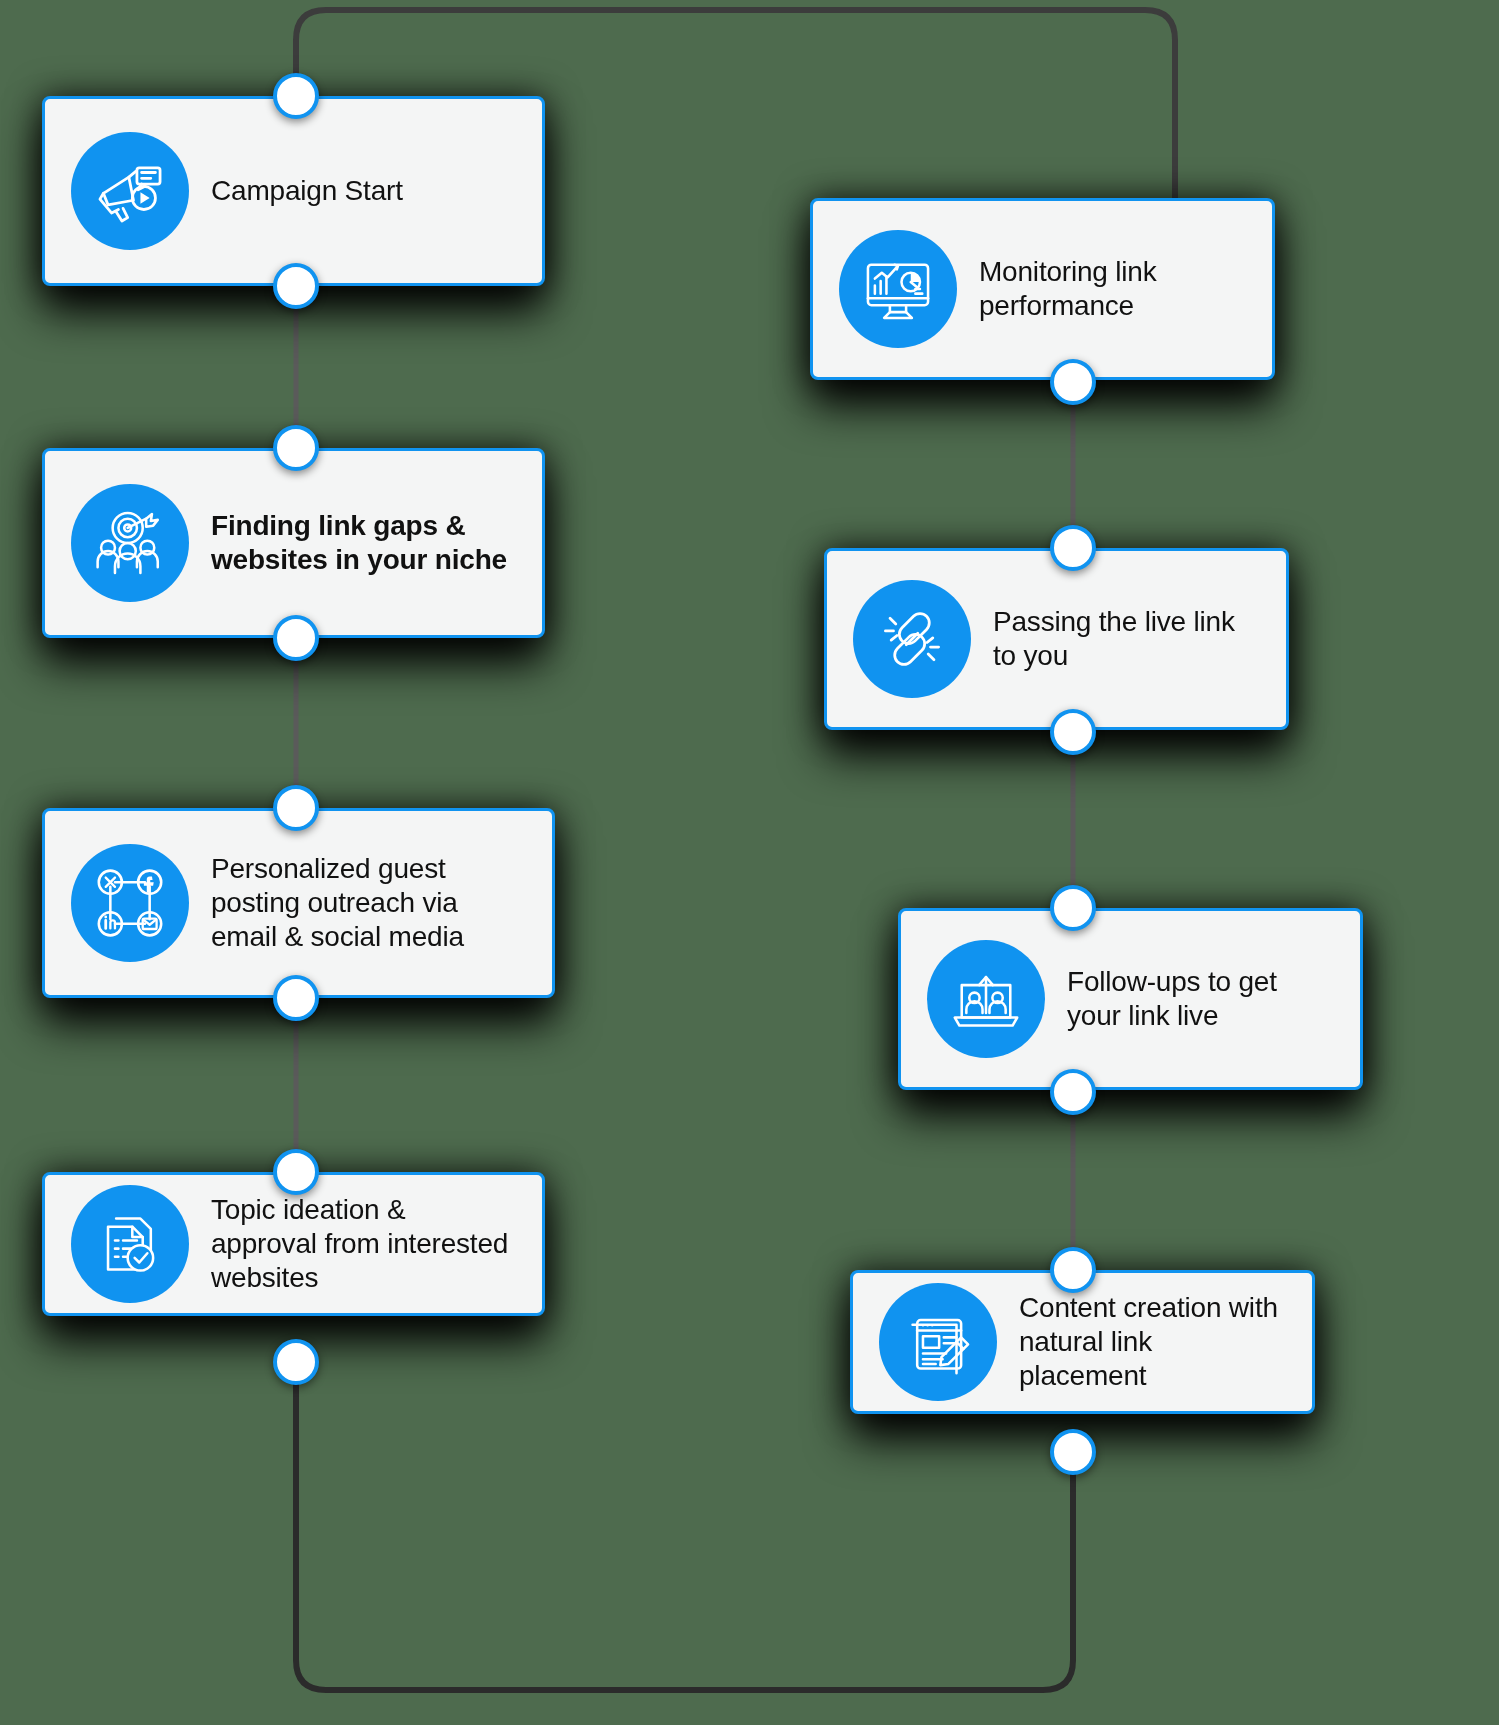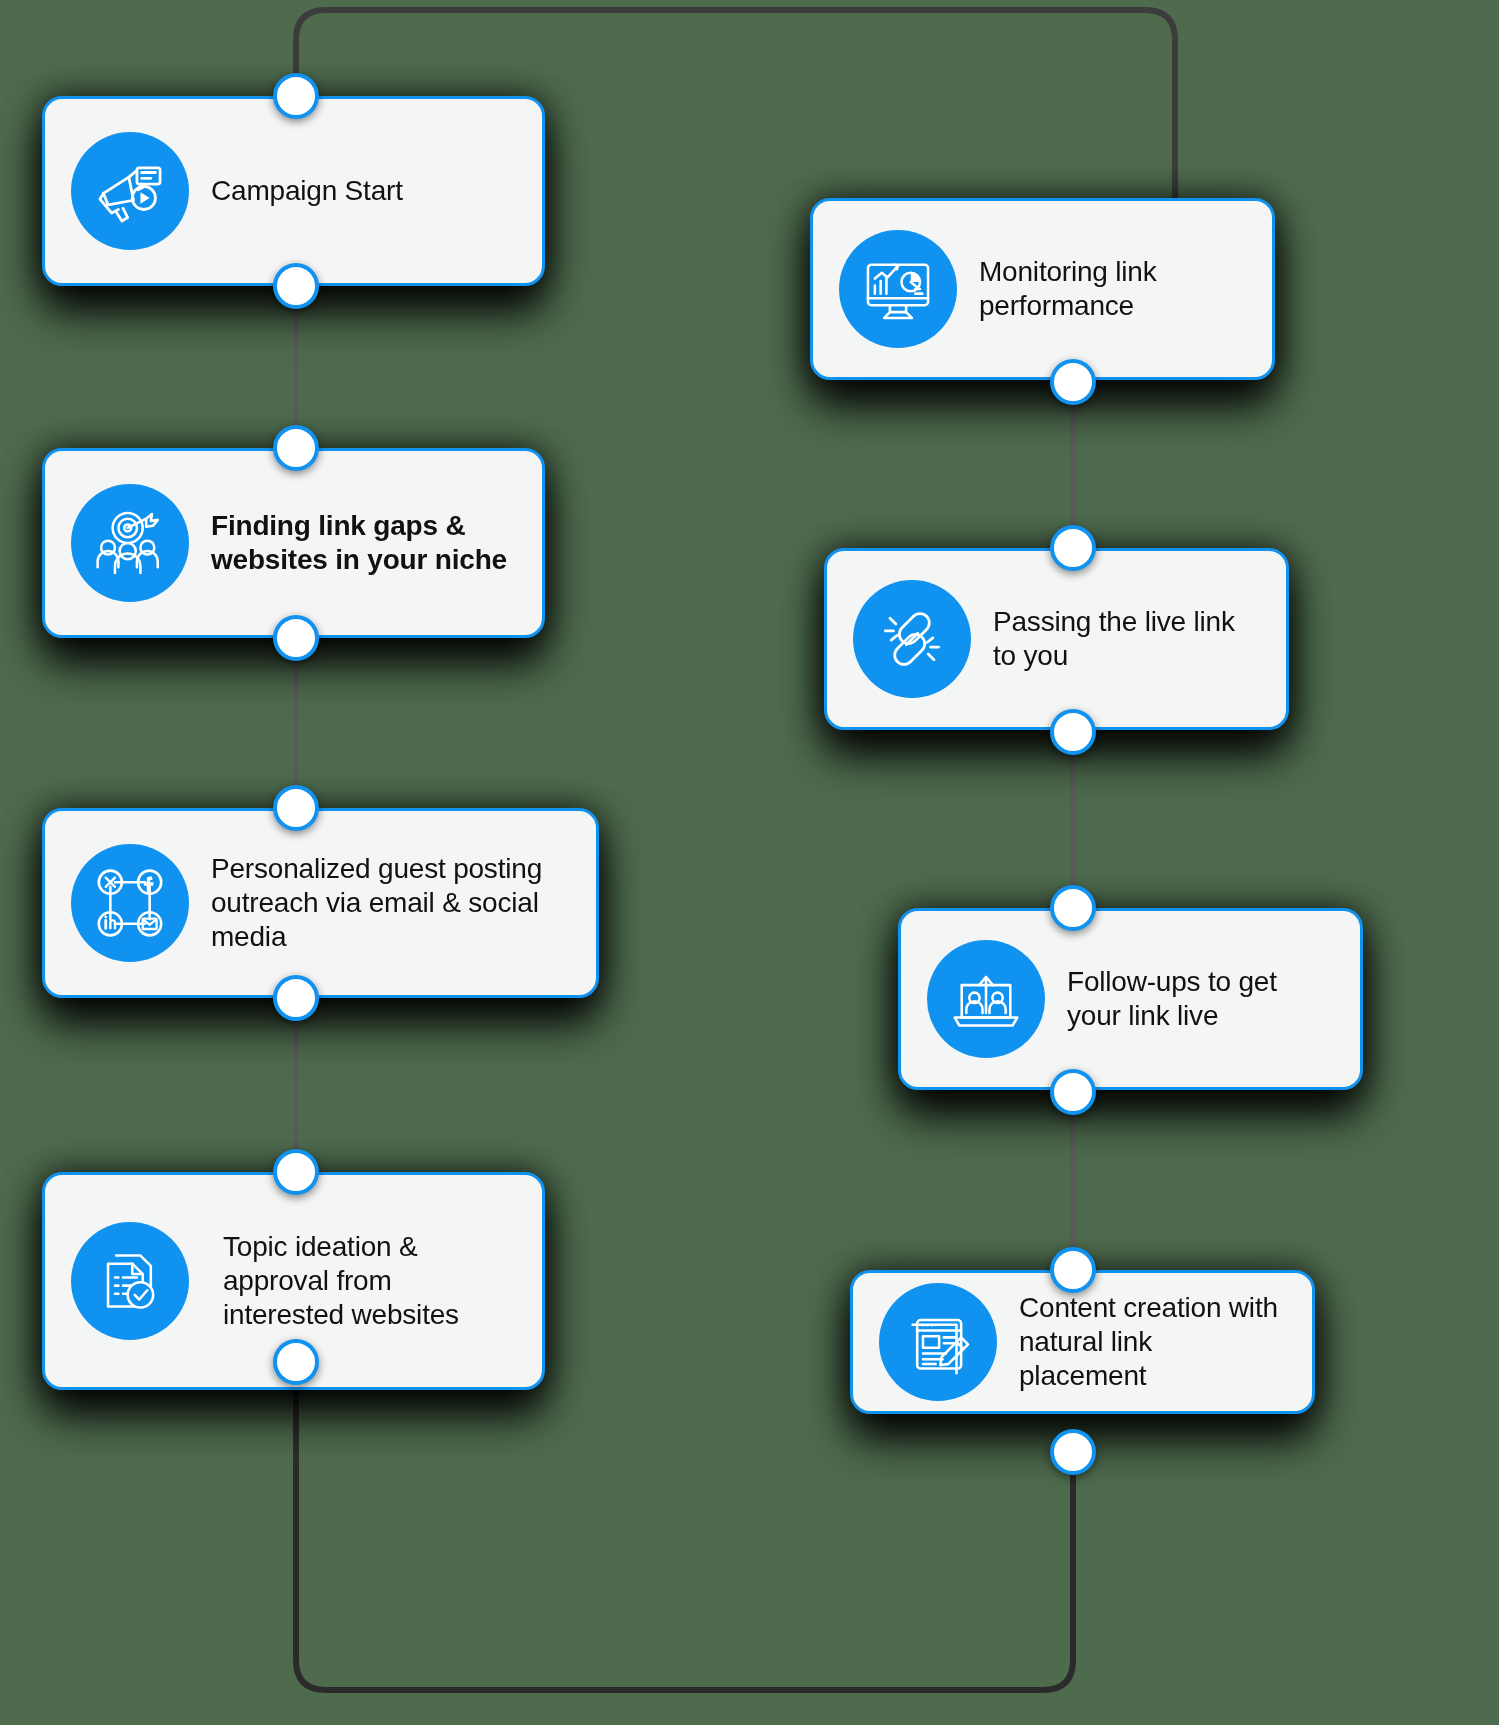--- a/index.html
+++ b/index.html
@@ -9,21 +9,21 @@
     font-family:"Liberation Sans", sans-serif;
     position:relative;overflow:hidden;
   }
   #stage{position:absolute;inset:0;}
   svg.wires{position:absolute;left:0;top:0;width:1499px;height:1725px;pointer-events:none;z-index:1;}
 
   .card{
     position:absolute;z-index:3;
     background:#f4f5f5;
     border:3px solid #1093f0;
-    border-radius:20px;
+    border-radius:8px;
     box-sizing:border-box;
     display:flex;align-items:center;
     padding:4px 26px;
     box-shadow:0 26px 44px rgba(0,0,0,0.95), 0 0 34px rgba(0,0,0,0.75);
   }
   .icon-wrap{
     flex:0 0 auto;
     width:118px;height:118px;border-radius:50%;
     background:#1093f0;
     display:flex;align-items:center;justify-content:center;
@@ -42,22 +42,22 @@
     position:absolute;z-index:6;
     width:46px;height:46px;border-radius:50%;
     background:#ffffff;border:4px solid #1093f0;
     box-sizing:border-box;
     box-shadow:0 3px 8px rgba(0,0,0,0.45);
   }
 
   
   #card-0{left:42px;top:96px;width:503px;height:190px;}
   #card-1{left:42px;top:448px;width:503px;height:190px;font-weight:bold;}
-  #card-2{left:42px;top:808px;width:557px;height:190px;}
-  #card-3{left:42px;top:1172px;width:503px;height:218px;gap:12px;}
+  #card-2{left:42px;top:808px;width:513px;height:190px;}
+  #card-3{left:42px;top:1172px;width:503px;height:144px;}
   
   #card-4{left:810px;top:198px;width:465px;height:182px;}
   #card-5{left:824px;top:548px;width:465px;height:182px;}
   #card-6{left:850px;top:908px;width:465px;height:182px;margin-left:48px;}
   #card-7{left:850px;top:1270px;width:465px;height:144px;}
 </style>
 </head>
 <body>
 
 <div id="stage">

